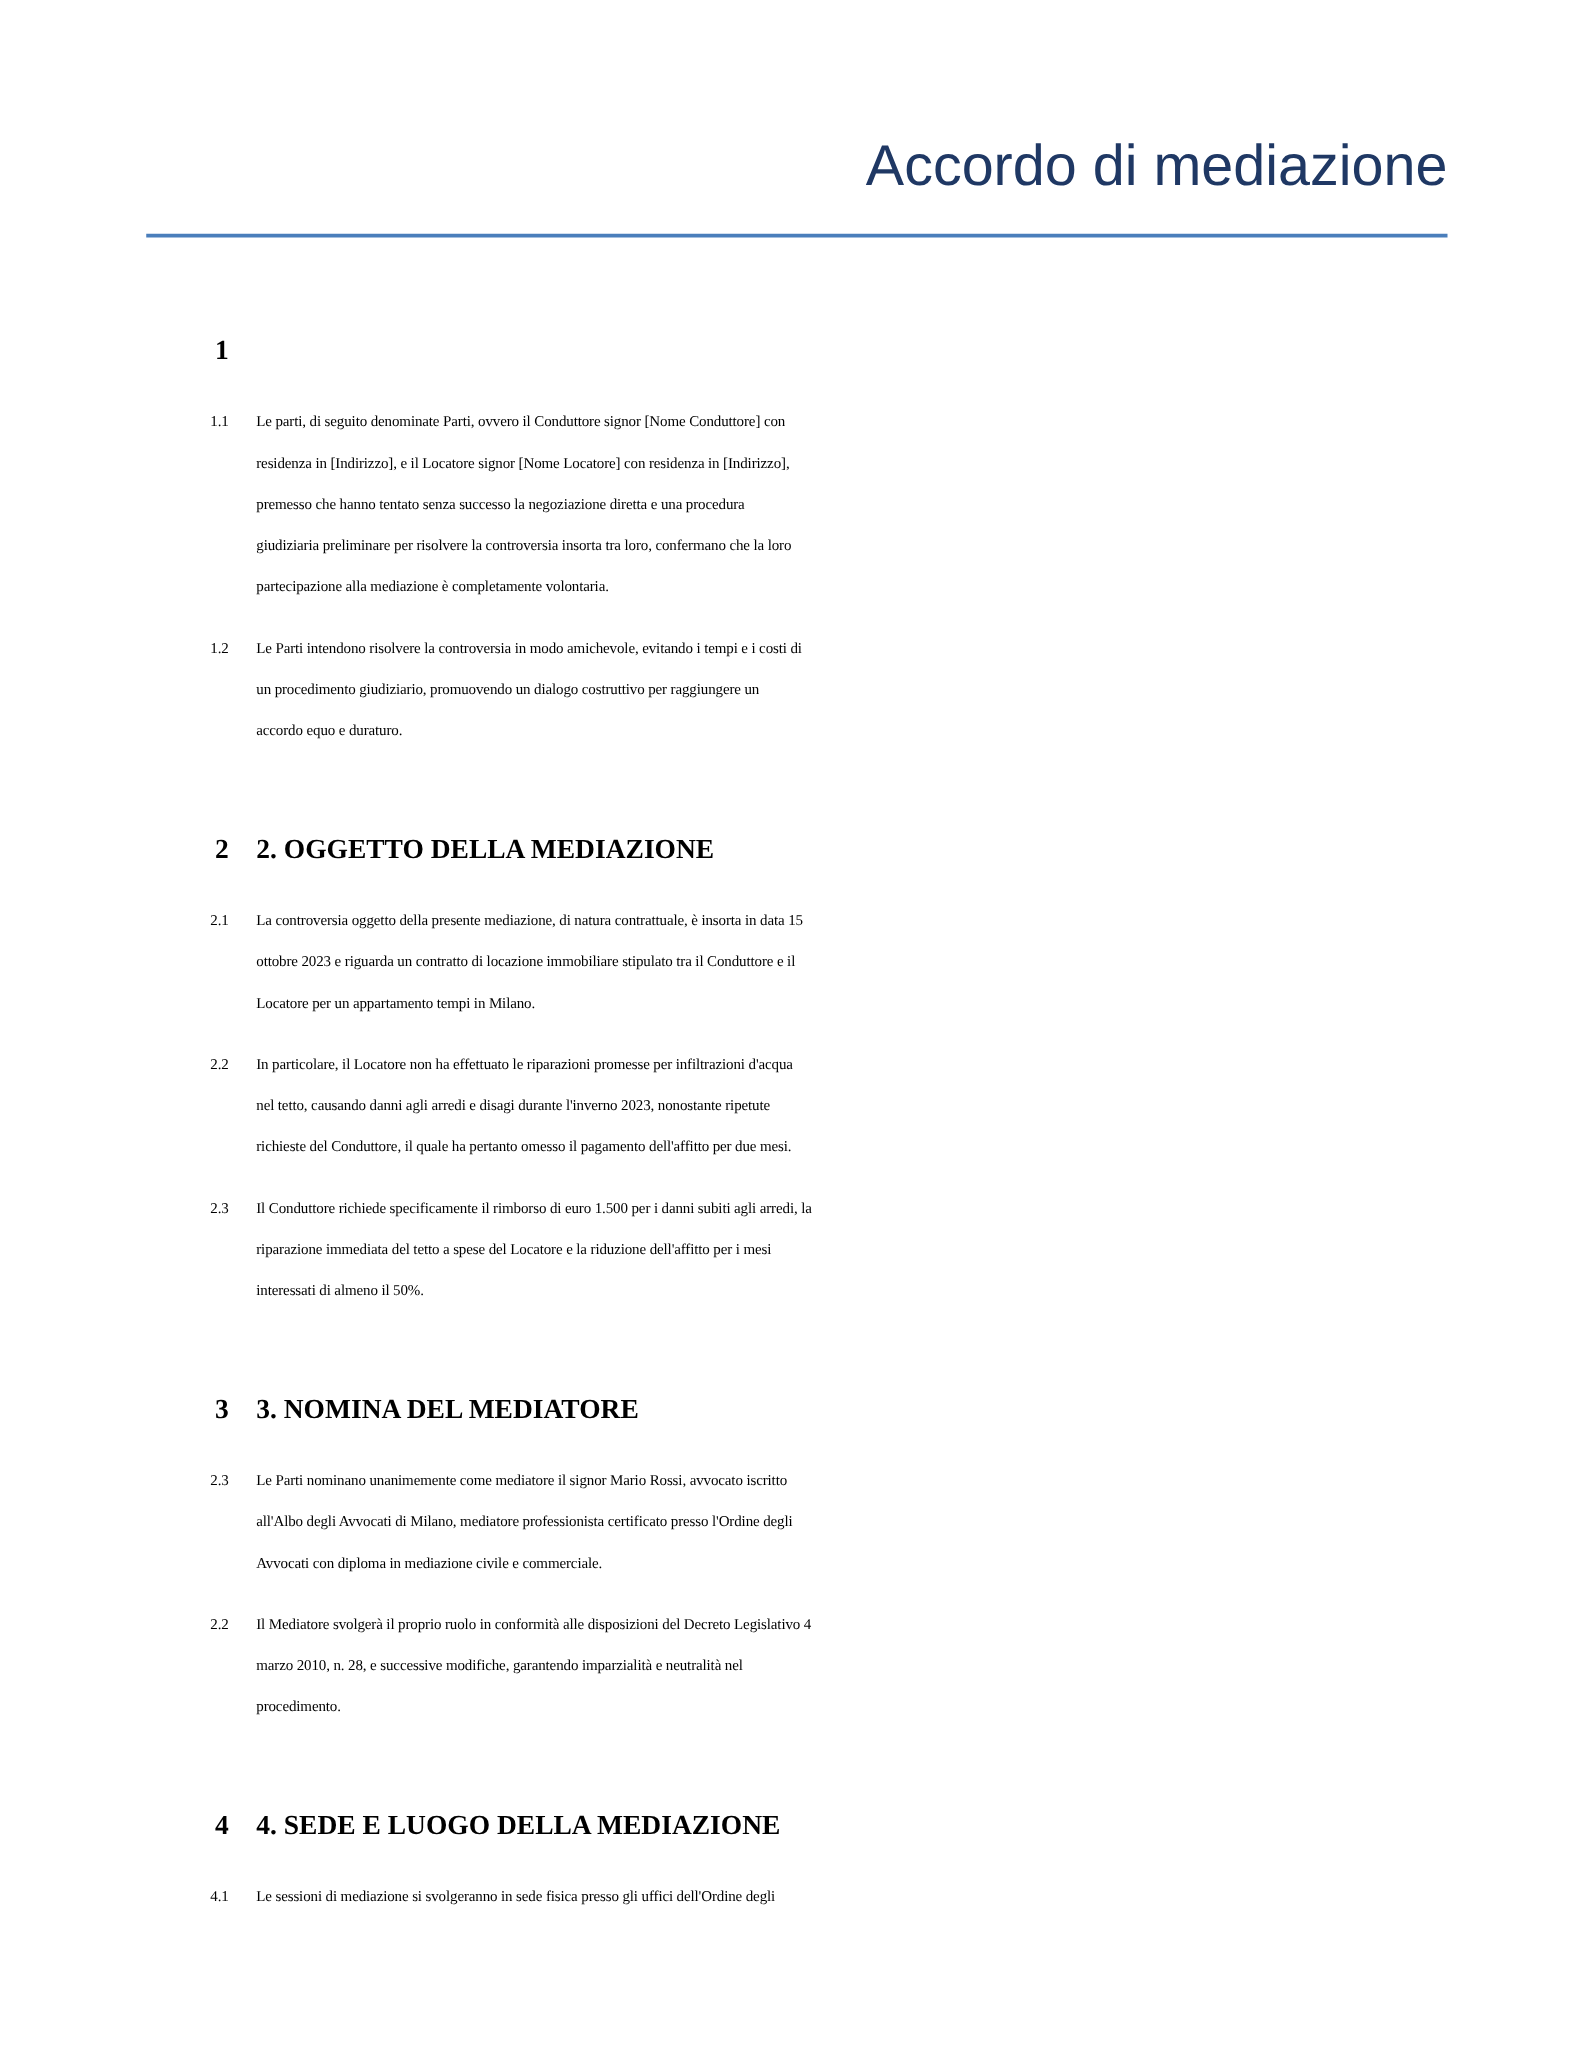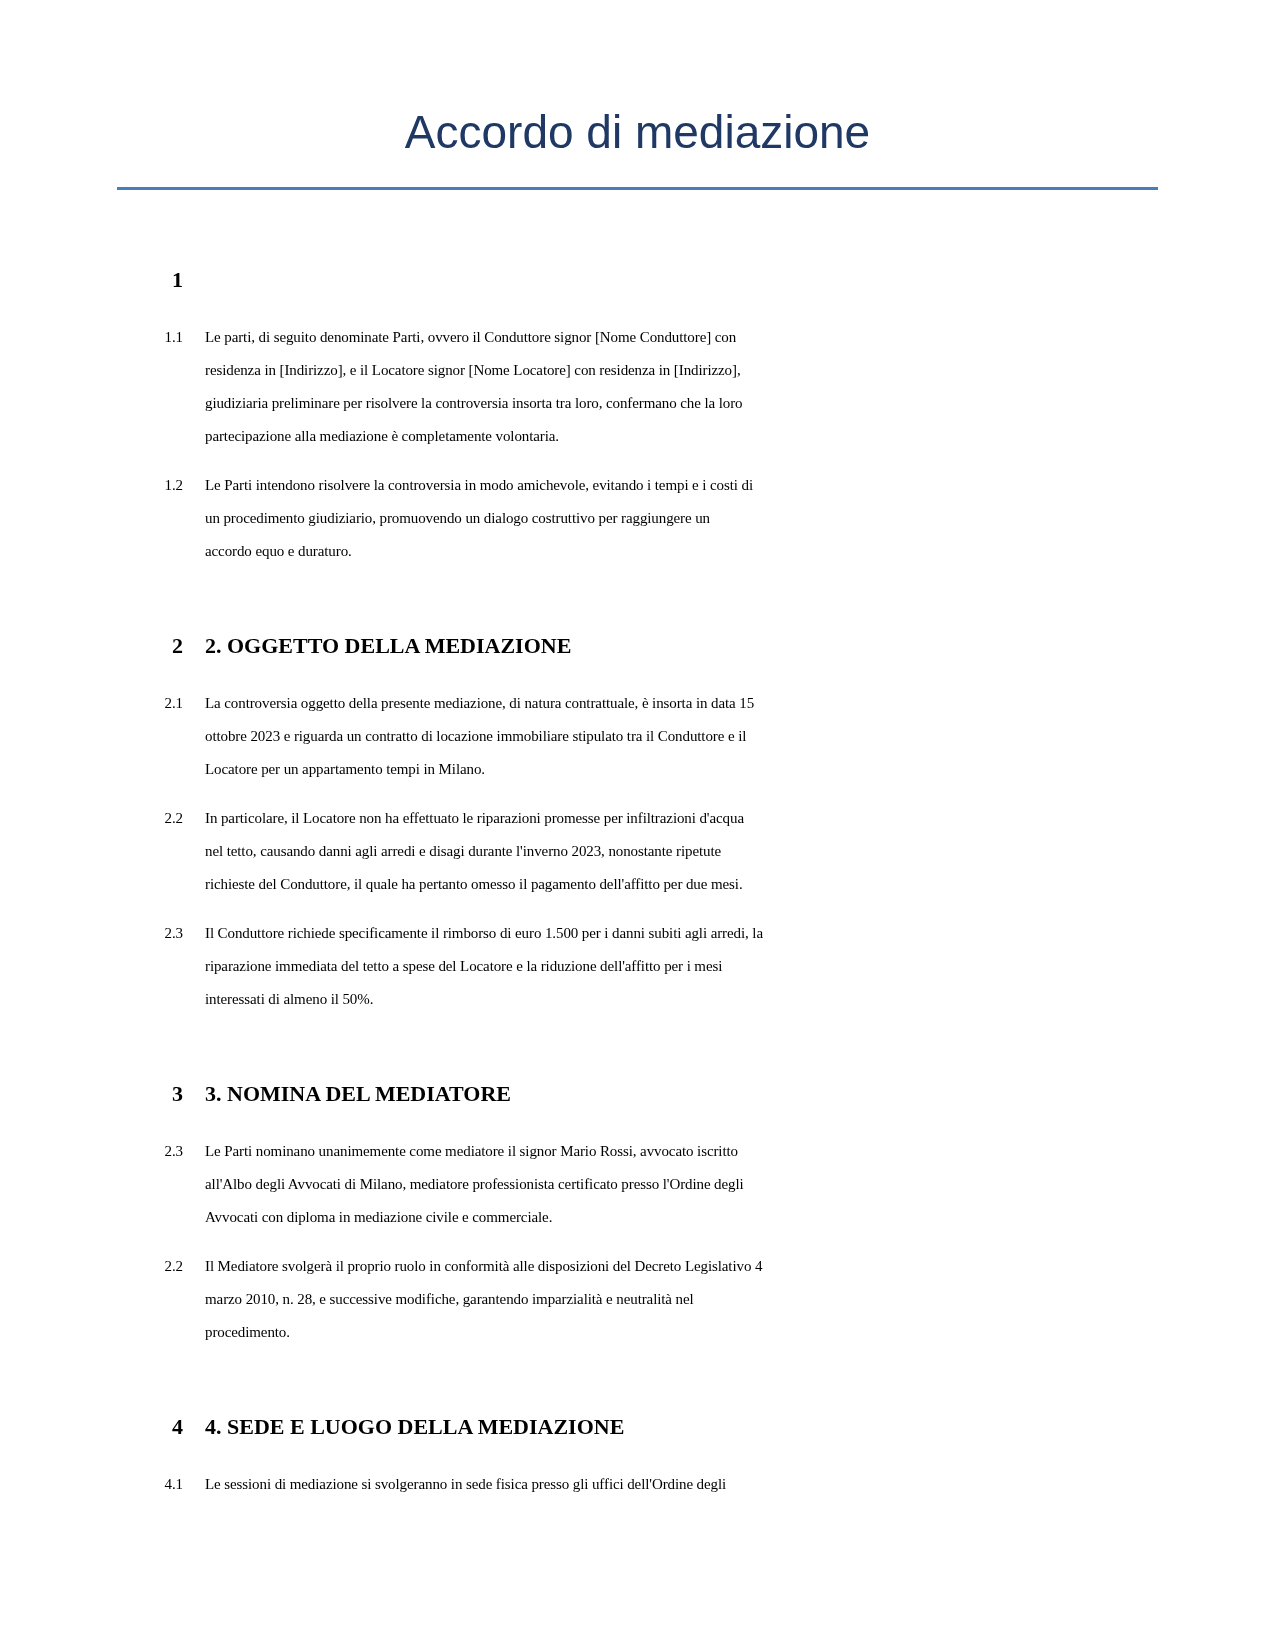--- a/index.html
+++ b/index.html
@@ -6,21 +6,21 @@
   body {
     width: 1275px;
     height: 1650px;
     background: #ffffff;
     color: #000000;
     font-family: "Liberation Serif", serif;
     overflow: hidden;
   }
   .doc-title {
     margin: 104px 117px 0 117px;
-    text-align: center;
+    text-align: right;
     font-family: "Liberation Sans", sans-serif;
     font-size: 46px;
     line-height: 57px;
     font-weight: 400;
     color: #1F3864;
   }
   .title-rule {
     margin: 26px 117px 0 117px;
     height: 0;
     border-bottom: 3px solid #4A7EBB;
@@ -35,21 +35,21 @@
     margin-left: 99px;
   }
   .num-cell { text-align: right; }
   .sec-heading-row {
     font-weight: bold;
     font-size: 22px;
     line-height: 28px;
     margin-bottom: 27px;
   }
   .para-row {
-    font-size: 15px;
+    font-size: 12px;
     line-height: 33px;
     margin-bottom: 16px;
     letter-spacing: -0.1px;
   }
   .para-text .line { white-space: nowrap; }
   .para-text b { font-weight: normal; }
 </style>
 </head>
 <body>
 
@@ -62,20 +62,21 @@
 
     <div class="section first">
       <div class="row sec-heading-row">
         <div class="num-cell">1</div>
       </div>
       <div class="row para-row">
         <div class="num-cell">1.1</div>
         <div class="para-text">
             <div class="line"><span>Le parti, di seguito denominate </span><b>Parti</b><span>, ovvero il Conduttore signor [Nome Conduttore] con</span></div>
             <div class="line"><span>residenza in [Indirizzo], e il Locatore signor [Nome Locatore] con residenza in [Indirizzo],</span></div>
+            <div class="line"><span>premesso che hanno tentato senza successo la negoziazione diretta e una procedura</span></div>
             <div class="line"><span>giudiziaria preliminare per risolvere la controversia insorta tra loro, confermano che la loro</span></div>
             <div class="line"><span>partecipazione alla mediazione è completamente volontaria.</span></div>
           </div>
       </div>
       <div class="row para-row">
         <div class="num-cell">1.2</div>
         <div class="para-text">
             <div class="line"><span>Le </span><b>Parti</b><span> intendono risolvere la controversia in modo amichevole, evitando i tempi e i costi di</span></div>
             <div class="line"><span>un procedimento giudiziario, promuovendo un dialogo costruttivo per raggiungere un</span></div>
             <div class="line"><span>accordo equo e duraturo.</span></div>

